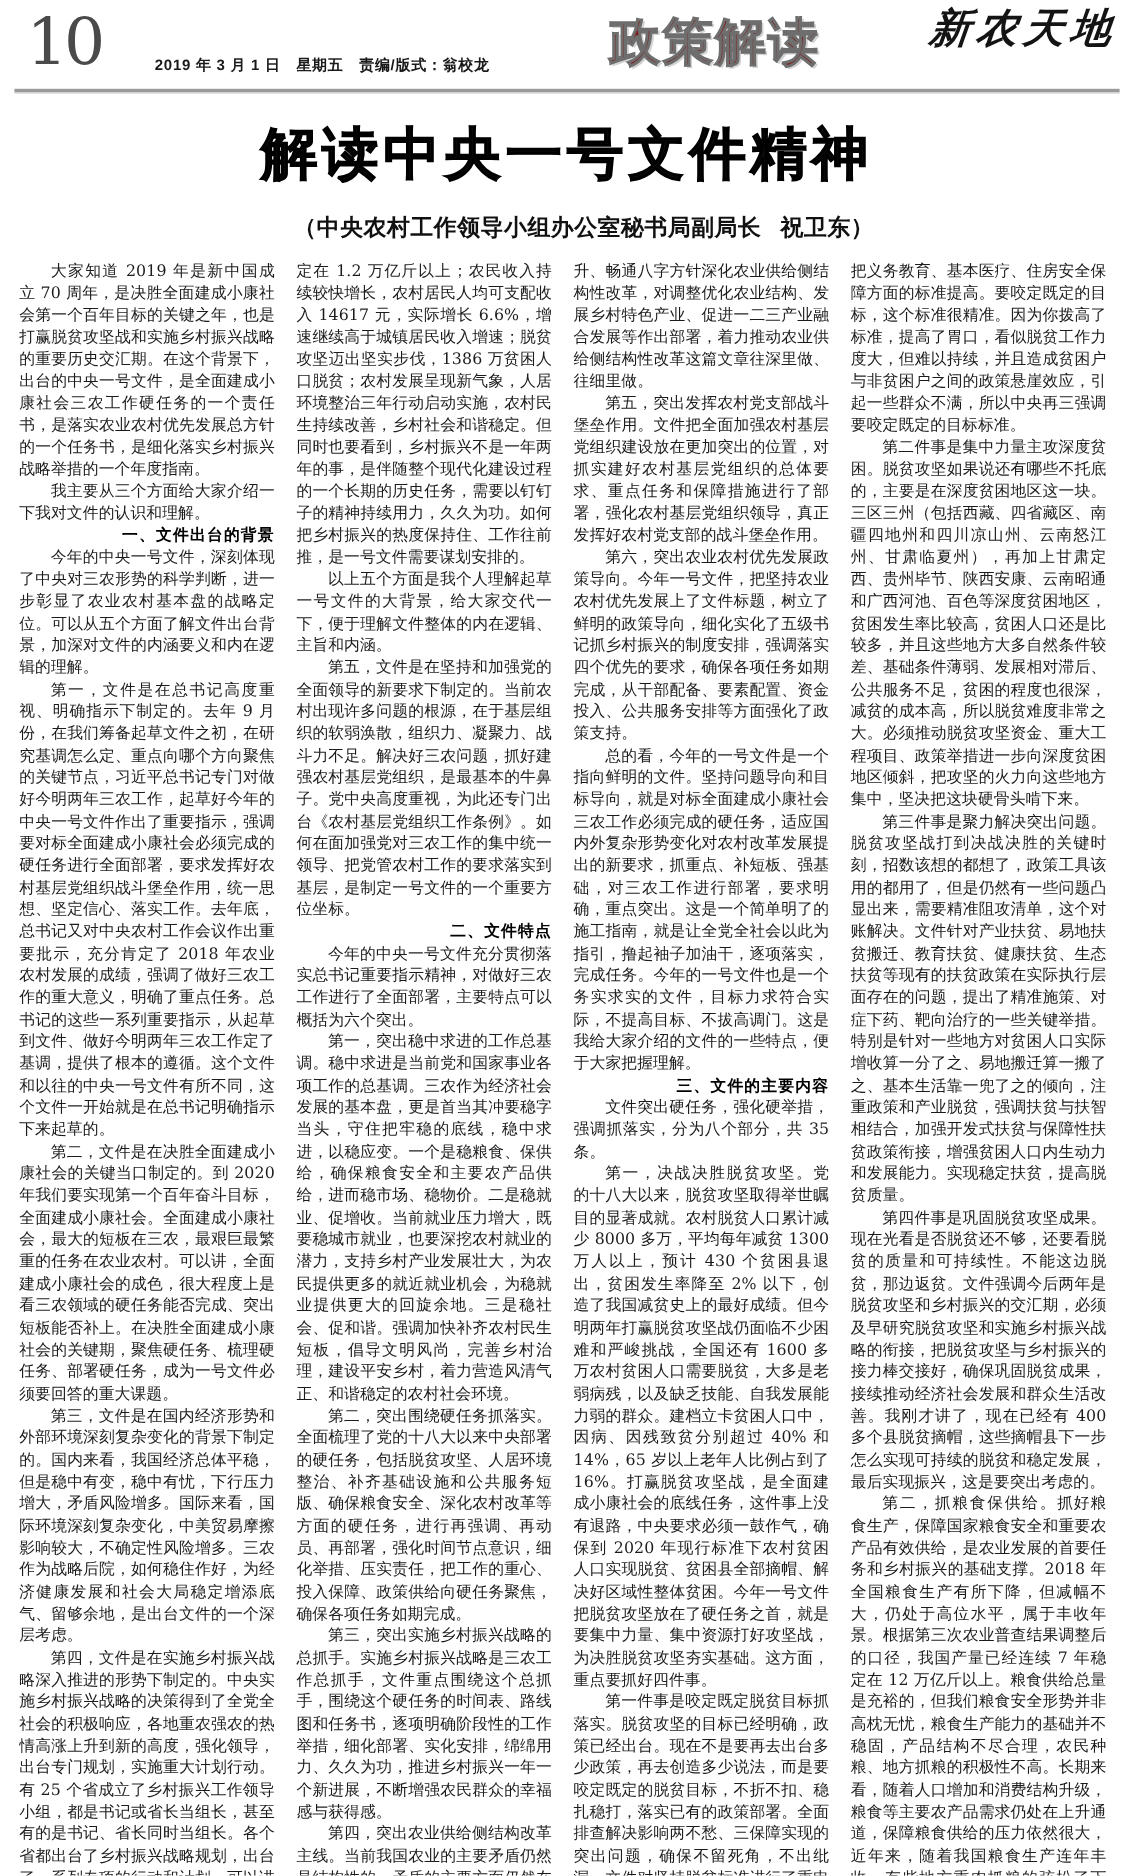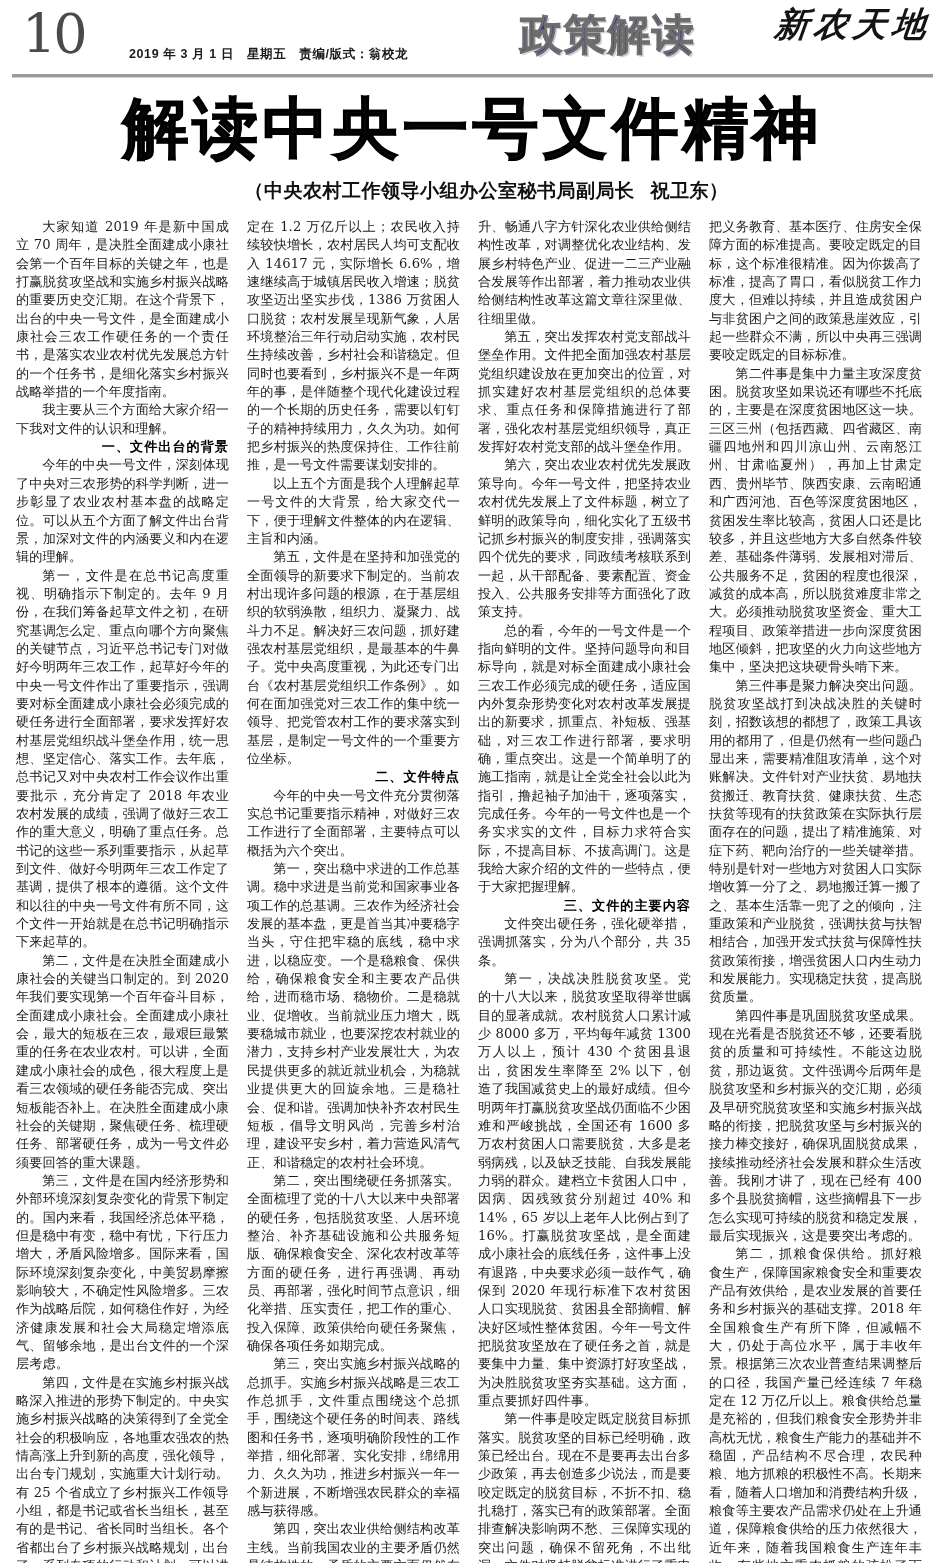--- a/index.html
+++ b/index.html
@@ -42,27 +42,27 @@
     font-weight: bold;
     letter-spacing: 0.6px;
     white-space: nowrap;
     color: #1a1a1a;
     font-family: "Liberation Sans", sans-serif;
     margin-left: 41px;
   }
   .dateline span { margin-right: 13px; }
   .section-title {
     position: absolute;
-    left: 520px;
+    left: 508px;
     top: 12px;
     font-size: 42px;
     line-height: 46px;
     font-weight: bold;
     letter-spacing: 2px;
-    color: #4c1d95;
+    color: #7f1d1d;
     -webkit-text-stroke: 1.2px #6e6e6e;
     text-shadow: 2px 2px 0 #d2d2d2;
     font-family: "DejaVu Sans", sans-serif;
   }
   .brand {
     position: absolute;
     right: 14px;
     top: 4px;
     font-size: 34px;
     line-height: 40px;
@@ -88,21 +88,21 @@
     height: 1px;
     background: #cfcfcf;
   }
 
   
   .headline-wrap {
     margin-top: 18px;
     text-align: center;
   }
   .headline {
-    font-size: 66px;
+    font-size: 47px;
     line-height: 66px;
     font-weight: bold;
     letter-spacing: 4px;
     color: #0a0a0a;
     font-family: "DejaVu Sans", sans-serif;
     -webkit-text-stroke: 1px #000;
   }
   .byline {
     margin-top: 16px;
     font-size: 19px;
@@ -189,21 +189,21 @@
       <p class="h2">二、文件特点</p>
       <p>今年的中央一号文件充分贯彻落实总书记重要指示精神，对做好三农工作进行了全面部署，主要特点可以概括为六个突出。</p>
       <p>第一，突出稳中求进的工作总基调。稳中求进是当前党和国家事业各项工作的总基调。三农作为经济社会发展的基本盘，更是首当其冲要稳字当头，守住把牢稳的底线，稳中求进，以稳应变。一个是稳粮食、保供给，确保粮食安全和主要农产品供给，进而稳市场、稳物价。二是稳就业、促增收。当前就业压力增大，既要稳城市就业，也要深挖农村就业的潜力，支持乡村产业发展壮大，为农民提供更多的就近就业机会，为稳就业提供更大的回旋余地。三是稳社会、促和谐。强调加快补齐农村民生短板，倡导文明风尚，完善乡村治理，建设平安乡村，着力营造风清气正、和谐稳定的农村社会环境。</p>
       <p>第二，突出围绕硬任务抓落实。全面梳理了党的十八大以来中央部署的硬任务，包括脱贫攻坚、人居环境整治、补齐基础设施和公共服务短版、确保粮食安全、深化农村改革等方面的硬任务，进行再强调、再动员、再部署，强化时间节点意识，细化举措、压实责任，把工作的重心、投入保障、政策供给向硬任务聚焦，确保各项任务如期完成。</p>
       <p>第三，突出实施乡村振兴战略的总抓手。实施乡村振兴战略是三农工作总抓手，文件重点围绕这个总抓手，围绕这个硬任务的时间表、路线图和任务书，逐项明确阶段性的工作举措，细化部署、实化安排，绵绵用力、久久为功，推进乡村振兴一年一个新进展，不断增强农民群众的幸福感与获得感。</p>
       <p>第四，突出农业供给侧结构改革主线。当前我国农业的主要矛盾仍然是结构性的，矛盾的主要方面仍然在供给侧。贯彻落实中央经济工作会议精神，文件围绕巩固、增强、提</p>
     </div>
     <div class="col">
       <p style="text-indent: 0px;">升、畅通八字方针深化农业供给侧结构性改革，对调整优化农业结构、发展乡村特色产业、促进一二三产业融合发展等作出部署，着力推动农业供给侧结构性改革这篇文章往深里做、往细里做。</p>
       <p>第五，突出发挥农村党支部战斗堡垒作用。文件把全面加强农村基层党组织建设放在更加突出的位置，对抓实建好农村基层党组织的总体要求、重点任务和保障措施进行了部署，强化农村基层党组织领导，真正发挥好农村党支部的战斗堡垒作用。</p>
-      <p>第六，突出农业农村优先发展政策导向。今年一号文件，把坚持农业农村优先发展上了文件标题，树立了鲜明的政策导向，细化实化了五级书记抓乡村振兴的制度安排，强调落实四个优先的要求，同政绩考核联系到一起，从干部配备、要素配置、资金投入、公共服务安排等方面强化了政策支持。</p>
+      <p>第六，突出农业农村优先发展政策导向。今年一号文件，把坚持农业农村优先发展上了文件标题，树立了鲜明的政策导向，细化实化了五级书记抓乡村振兴的制度安排，强调落实四个优先的要求，确保各项任务如期完成，从干部配备、要素配置、资金投入、公共服务安排等方面强化了政策支持。</p>
       <p>总的看，今年的一号文件是一个指向鲜明的文件。坚持问题导向和目标导向，就是对标全面建成小康社会三农工作必须完成的硬任务，适应国内外复杂形势变化对农村改革发展提出的新要求，抓重点、补短板、强基础，对三农工作进行部署，要求明确，重点突出。这是一个简单明了的施工指南，就是让全党全社会以此为指引，撸起袖子加油干，逐项落实，完成任务。今年的一号文件也是一个务实求实的文件，目标力求符合实际，不提高目标、不拔高调门。这是我给大家介绍的文件的一些特点，便于大家把握理解。</p>
       <p class="h2">三、文件的主要内容</p>
       <p>文件突出硬任务，强化硬举措，强调抓落实，分为八个部分，共 35 条。</p>
       <p><b>第一，决战决胜脱贫攻坚。</b><span>党的十八大以来，脱贫攻坚取得举世瞩目的显著成就。农村脱贫人口累计减少 8000 多万，平均每年减贫 1300 万人以上，预计 430 个贫困县退出，贫困发生率降至 2% 以下，创造了我国减贫史上的最好成绩。但今明两年打赢脱贫攻坚战仍面临不少困难和严峻挑战，全国还有 1600 多万农村贫困人口需要脱贫，大多是老弱病残，以及缺乏技能、自我发展能力弱的群众。建档立卡贫困人口中，因病、因残致贫分别超过 40% 和 14%，65 岁以上老年人比例占到了 16%。打赢脱贫攻坚战，是全面建成小康社会的底线任务，这件事上没有退路，中央要求必须一鼓作气，确保到 2020 年现行标准下农村贫困人口实现脱贫、贫困县全部摘帽、解决好区域性整体贫困。今年一号文件把脱贫攻坚放在了硬任务之首，就是要集中力量、集中资源打好攻坚战，为决胜脱贫攻坚夯实基础。这方面，重点要抓好四件事。</span></p>
       <p>第一件事是咬定既定脱贫目标抓落实。脱贫攻坚的目标已经明确，政策已经出台。现在不是要再去出台多少政策，再去创造多少说法，而是要咬定既定的脱贫目标，不折不扣、稳扎稳打，落实已有的政策部署。全面排查解决影响两不愁、三保障实现的突出问题，确保不留死角，不出纰漏。文件对坚持脱贫标准进行了重申和强调，既要求社会政策托底，也不吊高胃口。特别是一些地方不顾实际，</p>
     </div>
     <div class="col">
       <p style="text-indent: 0px;">把义务教育、基本医疗、住房安全保障方面的标准提高。要咬定既定的目标，这个标准很精准。因为你拨高了标准，提高了胃口，看似脱贫工作力度大，但难以持续，并且造成贫困户与非贫困户之间的政策悬崖效应，引起一些群众不满，所以中央再三强调要咬定既定的目标标准。</p>
       <p>第二件事是集中力量主攻深度贫困。脱贫攻坚如果说还有哪些不托底的，主要是在深度贫困地区这一块。三区三州（包括西藏、四省藏区、南疆四地州和四川凉山州、云南怒江州、甘肃临夏州），再加上甘肃定西、贵州毕节、陕西安康、云南昭通和广西河池、百色等深度贫困地区，贫困发生率比较高，贫困人口还是比较多，并且这些地方大多自然条件较差、基础条件薄弱、发展相对滞后、公共服务不足，贫困的程度也很深，减贫的成本高，所以脱贫难度非常之大。必须推动脱贫攻坚资金、重大工程项目、政策举措进一步向深度贫困地区倾斜，把攻坚的火力向这些地方集中，坚决把这块硬骨头啃下来。</p>
       <p>第三件事是聚力解决突出问题。脱贫攻坚战打到决战决胜的关键时刻，招数该想的都想了，政策工具该用的都用了，但是仍然有一些问题凸显出来，需要精准阻攻清单，这个对账解决。文件针对产业扶贫、易地扶贫搬迁、教育扶贫、健康扶贫、生态扶贫等现有的扶贫政策在实际执行层面存在的问题，提出了精准施策、对症下药、靶向治疗的一些关键举措。特别是针对一些地方对贫困人口实际增收算一分了之、易地搬迁算一搬了之、基本生活靠一兜了之的倾向，注重政策和产业脱贫，强调扶贫与扶智相结合，加强开发式扶贫与保障性扶贫政策衔接，增强贫困人口内生动力和发展能力。实现稳定扶贫，提高脱贫质量。</p>

